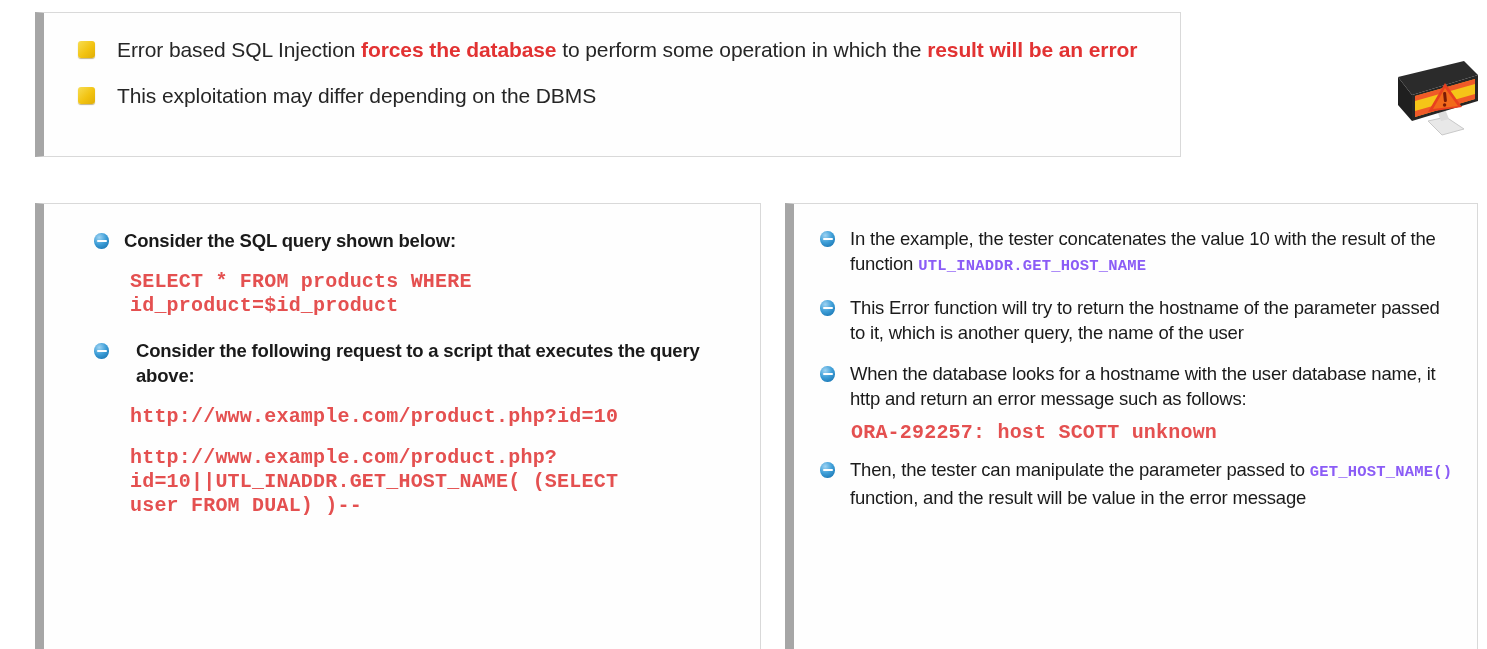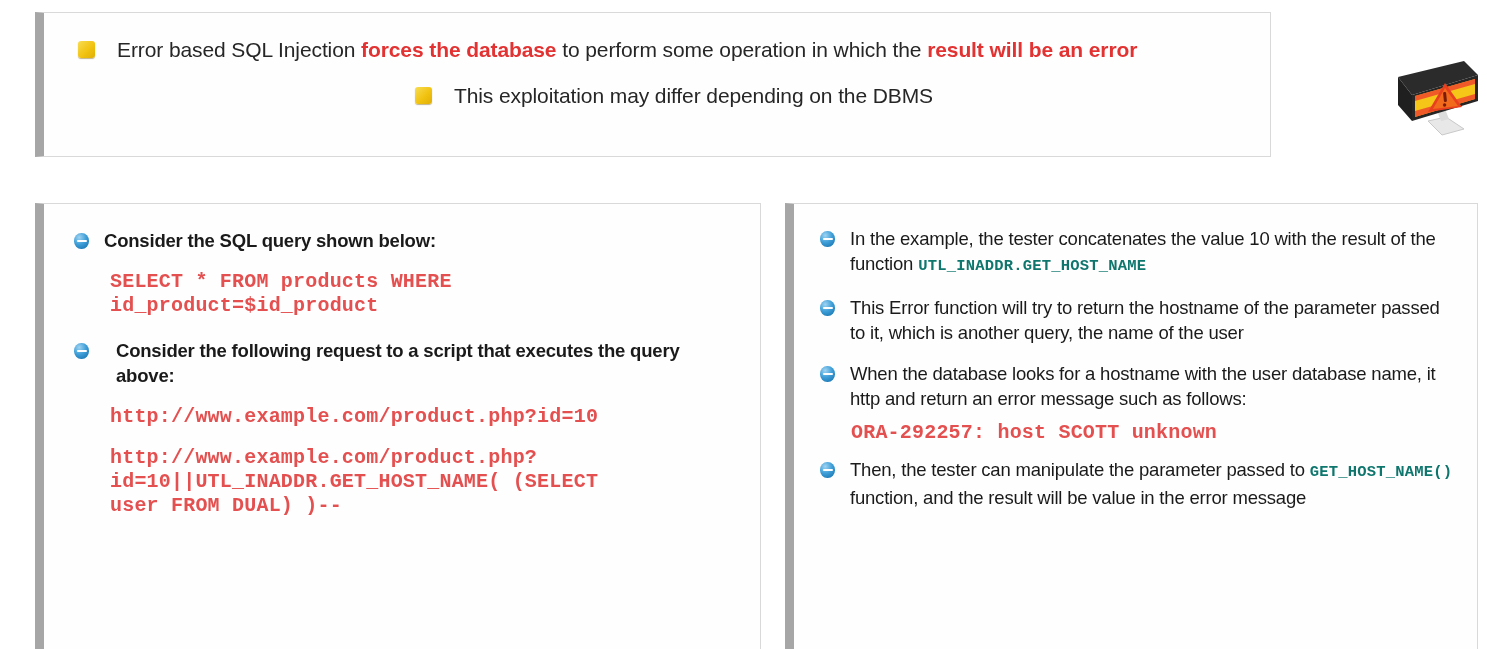--- a/index.html
+++ b/index.html
@@ -12,28 +12,28 @@
   }
 
   
   .panel{
     position:absolute;
     background:#fefefe;
     border:1px solid #d9d9d9;
     border-left:9px solid #a6a6a6;
     box-sizing:border-box;
   }
-  #banner-panel{ left:35px; top:12px; width:1236px; height:145px; }
+  #banner-panel{ left:35px; top:12px; width:1146px; height:145px; }
   #left-panel  { left:35px; top:203px; width:726px; height:450px; }
   #right-panel { left:785px; top:203px; width:693px; height:450px; }
 
   
   .row{ display:flex; align-items:flex-start; }
   .banner-row{ padding:0 0 0 34px; }
-  .banner-row + .banner-row{ margin-top:16px;justify-content:center; }
+  .banner-row + .banner-row{ margin-top:16px; }
 
   .bullet-yellow{
     flex:0 0 auto;
     width:17px;height:17px;
     margin-top:6px;margin-right:22px;
     border-radius:3px;
     background:linear-gradient(135deg,#f7dd53 0%,#f2c311 55%,#e0ae06 100%);
     box-shadow:0 1px 1px rgba(120,90,0,.45);
   }
 
@@ -86,26 +86,26 @@
     font-size:20px;
     line-height:24px;
     color:#e45050;
     font-weight:700;
     white-space:pre-wrap;
     letter-spacing:.2px;
   }
   code.inline{
     font-family:"Liberation Mono","DejaVu Sans Mono",monospace;
     font-size:15.5px;
-    color:#0f766e;
+    color:#8b5cf6;
     font-weight:700;
     letter-spacing:.2px;
   }
 
-  .inner-left{ padding:24px 20px 0 30px; }
+  .inner-left{ padding:24px 20px 0 50px; }
   .inner-right{ padding:22px 18px 0 26px; }
   .code-block{ margin:17px 0 0 36px; }
   .code-block-r{ margin:10px 0 0 31px; }
   .row + .row{ margin-top:16px; }
   .code-block + .row{ margin-top:20px;gap:12px; }
   .code-block-r + .row{ margin-top:12px; }
   .row + .code-block-r{ }
 
   
   #warning-monitor{

